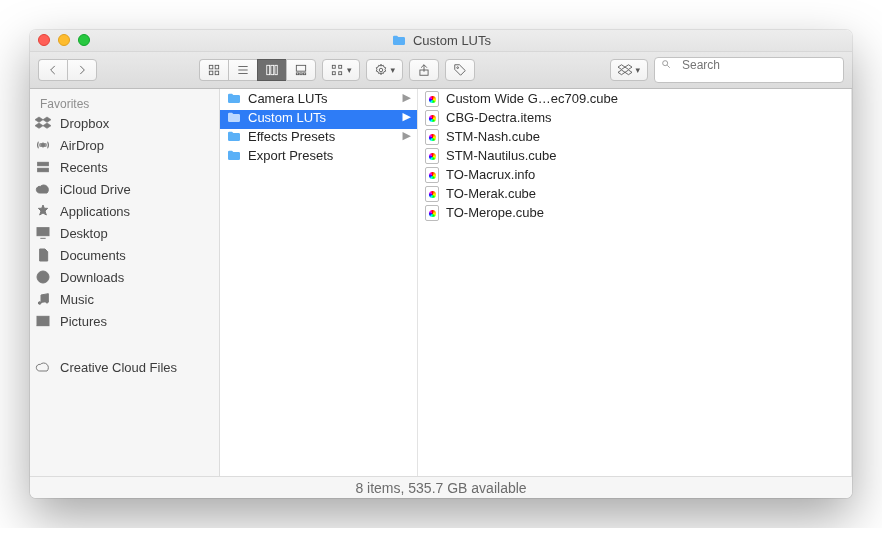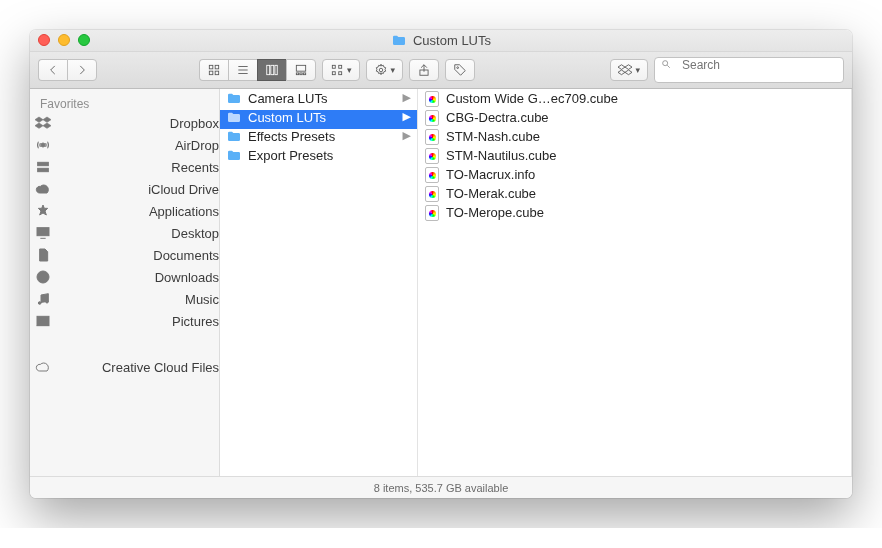--- a/index.html
+++ b/index.html
@@ -75,21 +75,21 @@
 
   .sidebar {
     width: 190px;
     background:#f6f6f6;
     border-right:1px solid #dcdcdc;
     overflow-y:auto;
     padding-top:4px;
     font-size:13px;
   }
   .sb-header { font-size:12px; color:#8e8e8e; padding:4px 10px 1px; text-transform:none; font-weight:500;}
-  .sb-item { display:flex; align-items:center; gap:8px; padding:3px 0 3px 4px; color:#3c3c3c;justify-content:space-between; }
+  .sb-item { display:flex; align-items:center; gap:8px; padding:3px 0 3px 4px; color:#3c3c3c; }
   .sb-item .sb-icon { width:18px; display:flex; justify-content:center;}
   .sb-item svg, .sb-item .glyph { width:16px; height:16px; color:#7a7a7a; fill:#7a7a7a; stroke:#7a7a7a;}
   .sb-gap { height:24px; }
 
   .columns { flex:1; display:flex; min-width:0; }
   .col {
     border-right:1px solid #e3e3e3;
     overflow-y:auto;
     font-size:13px;
     padding-top:2px;
@@ -114,21 +114,21 @@
     width:14px; height:16px; background:#fff; border:1px solid #bcbcbc; border-radius:2px;
     position:relative; display:flex; align-items:center; justify-content:center;
   }
   .fileicon .orb { width:7px; height:7px; border-radius:50%; background: conic-gradient(red,orange,yellow,lime,cyan,blue,magenta,red);}
   
   .status {
     height:22px;
     border-top:1px solid #dcdcdc;
     background:#f6f6f6;
     display:flex; align-items:center; justify-content:center;
-    font-size:11px; color:#6c6c6c;
+    font-size:14px; color:#6c6c6c;
   }
 </style>
 </head>
 <body>
 
 <div class="window">
 
   <div class="titlebar">
     <div class="traffic">
       <div class="dot red"></div>
@@ -404,21 +404,21 @@
               </div>
             </span>
             <span>Custom Wide G…ec709.cube</span>
           </div>
           <div class="row">
             <span class="ficon">
               <div class="fileicon">
                 <div class="orb"></div>
               </div>
             </span>
-            <span>CBG-Dectra.cube</span>
+            <span>CBG-Dectra.items</span>
           </div>
           <div class="row">
             <span class="ficon">
               <div class="fileicon">
                 <div class="orb"></div>
               </div>
             </span>
             <span>STM-Nash.cube</span>
           </div>
           <div class="row">

